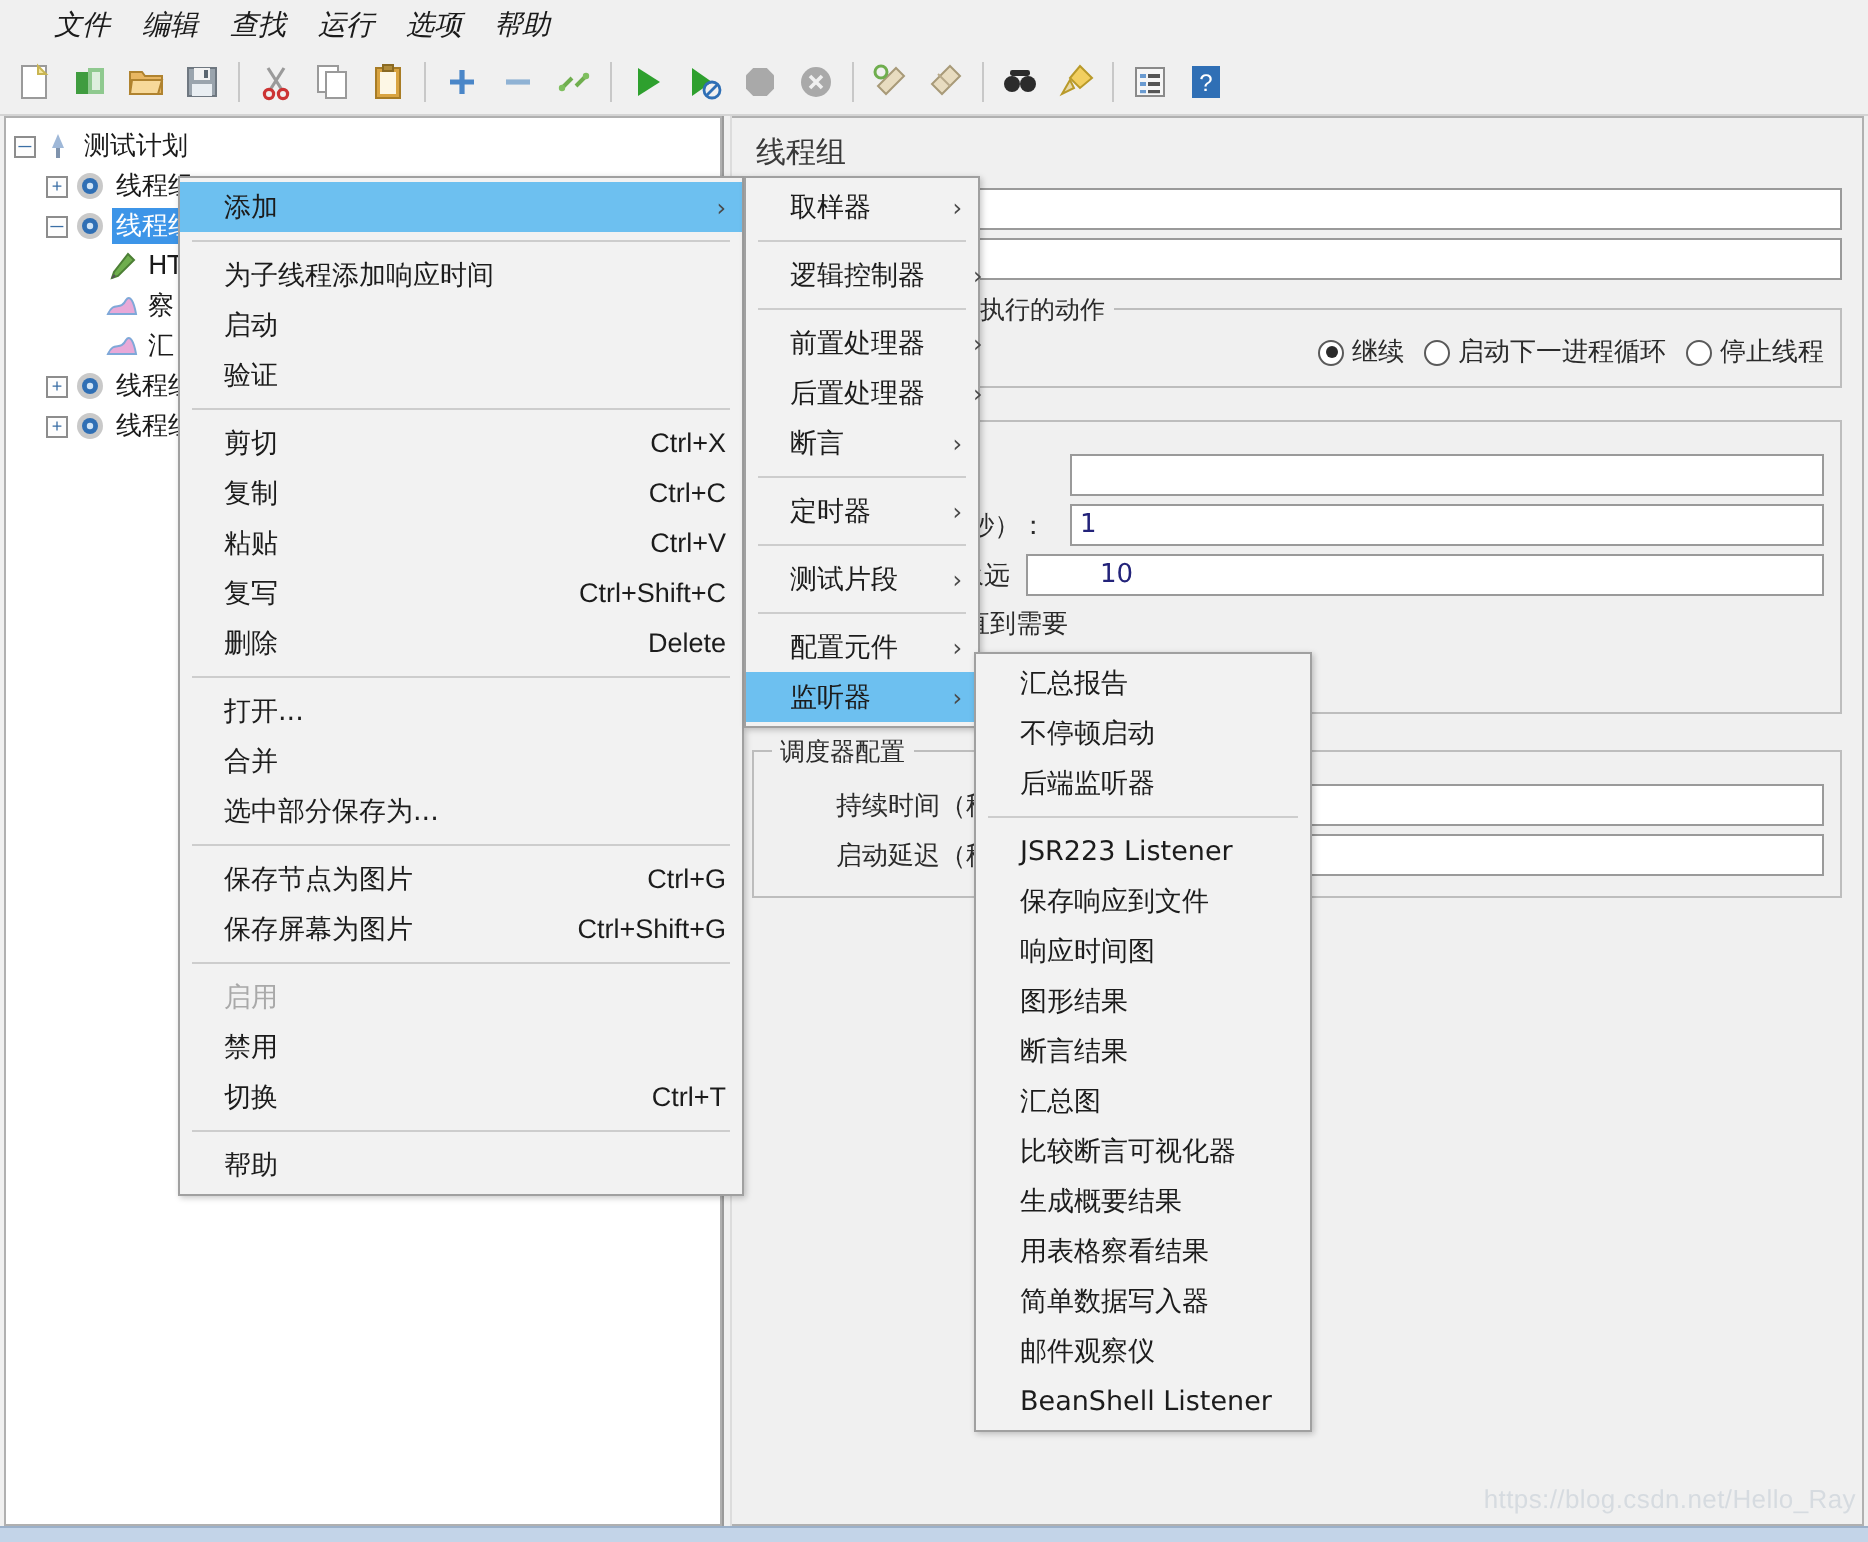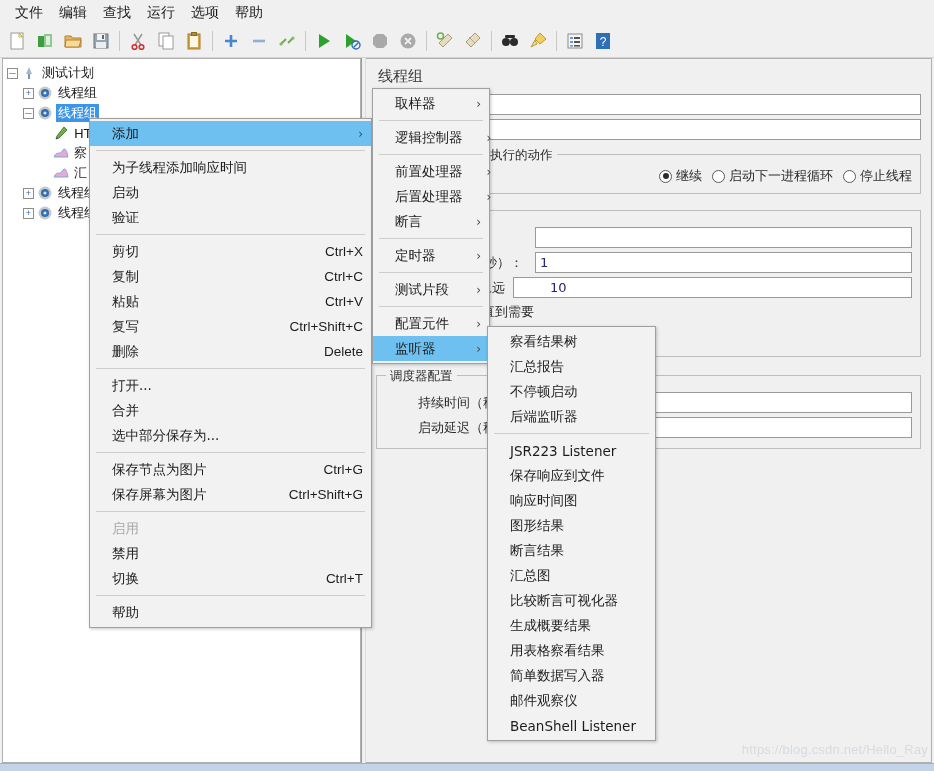--- a/index.html
+++ b/index.html
@@ -11,21 +11,21 @@
     font-family: "Liberation Sans", "DejaVu Sans", sans-serif;
     font-size: 13px;
     color: #1a1a1a;
   }
   #app { position: relative; width: 934px; height: 771px; background: #f0f0f0; }
 
   
   .menubar {
     position: absolute; top: 0; left: 0; width: 934px; height: 25px;
     background: #f0f0f0;
-    display: flex; align-items: center; padding-left: 8px; gap: 2px;
+    display: flex; align-items: center; padding-left: 20px; gap: 2px; font-style: italic;
   }
   .menubar .mb-item {
     padding: 2px 7px; font-size: 14px; color: #1b1b1b; cursor: default;
     font-family: "DejaVu Sans", sans-serif;
   }
 
   
   .toolbar {
     position: absolute; top: 25px; left: 0; width: 934px; height: 33px;
     background: #f0f0f0; border-bottom: 1px solid #d4d4d4;
@@ -439,21 +439,21 @@
       </div>
 
       <div class="rp-row" style="padding-left:0;padding-right:0;">
         <span class="rp-label" style="width:120px;">启动延迟（秒）</span>
         <span class="txtin" style="flex:1;"></span>
       </div>
     </div>
 
   </div>
 
-  <div class="menu" style="left:89px; top:88px; width:283px;margin-top:30px;">
+  <div class="menu" style="left:89px; top:88px; width:283px;">
     <div class="mi hl">
       <span>添加</span>
       <span class="arrow">›</span>
     </div>
     <div class="msep"></div>
     <div class="mi">
       <span>为子线程添加响应时间</span>
     </div>
     <div class="mi">
       <span>启动</span>
@@ -556,23 +556,20 @@
       <span>配置元件</span>
       <span class="arrow">›</span>
     </div>
     <div class="mi hl">
       <span>监听器</span>
       <span class="arrow">›</span>
     </div>
   </div>
 
   <div class="menu" style="left:487px; top:326px; width:169px;">
-    <div class="mi">
-      <span>察看结果树</span>
-    </div>
     <div class="mi">
       <span>汇总报告</span>
     </div>
     <div class="mi">
       <span>不停顿启动</span>
     </div>
     <div class="mi">
       <span>后端监听器</span>
     </div>
     <div class="msep"></div>

